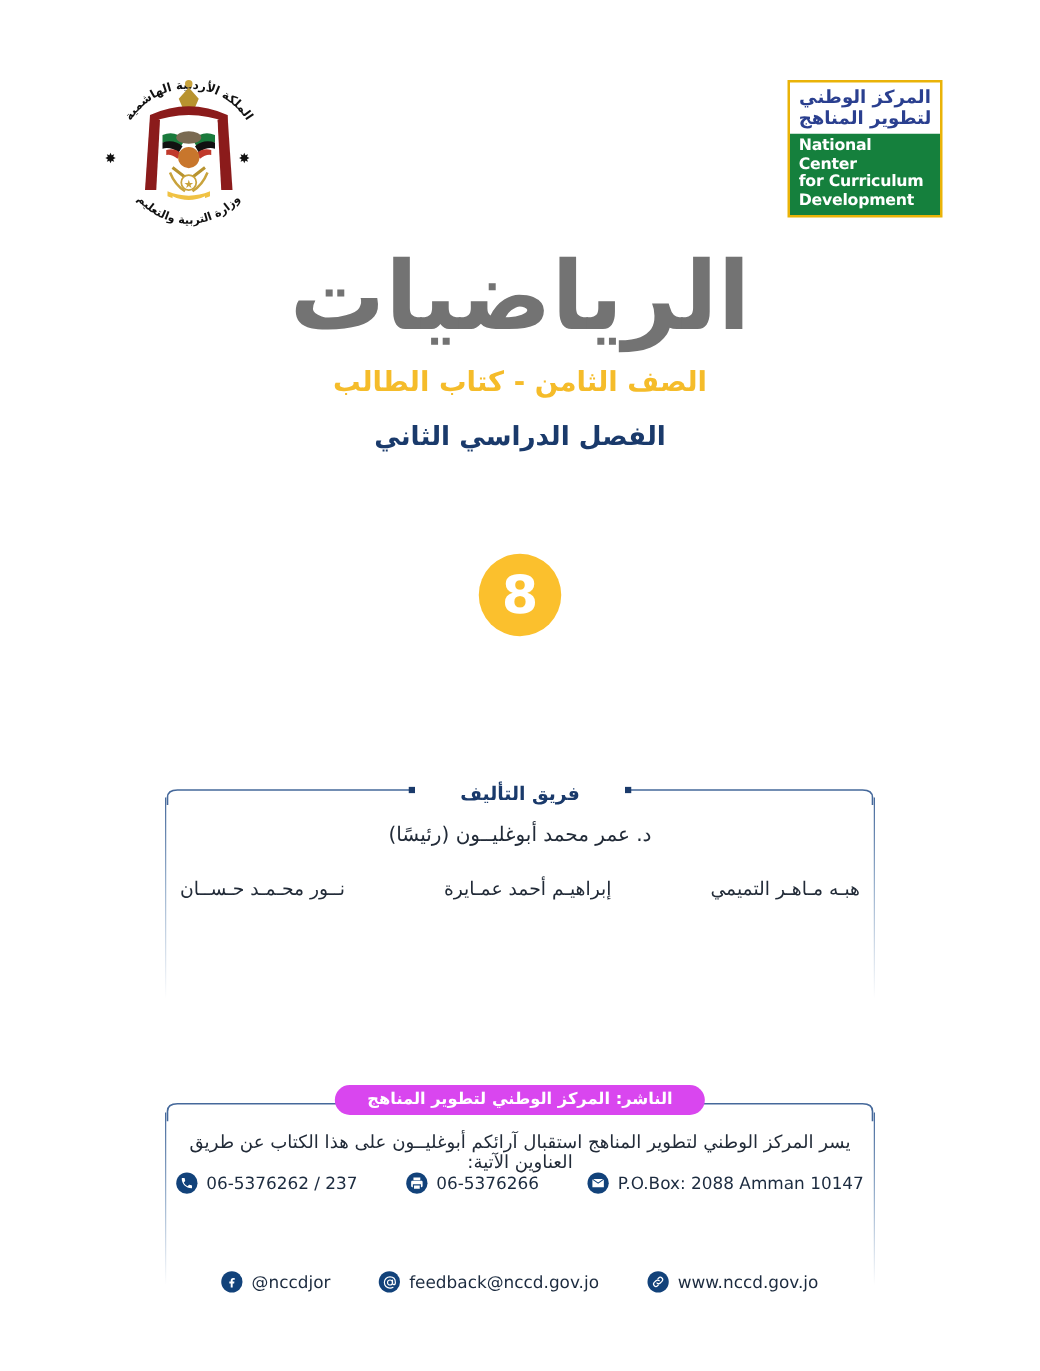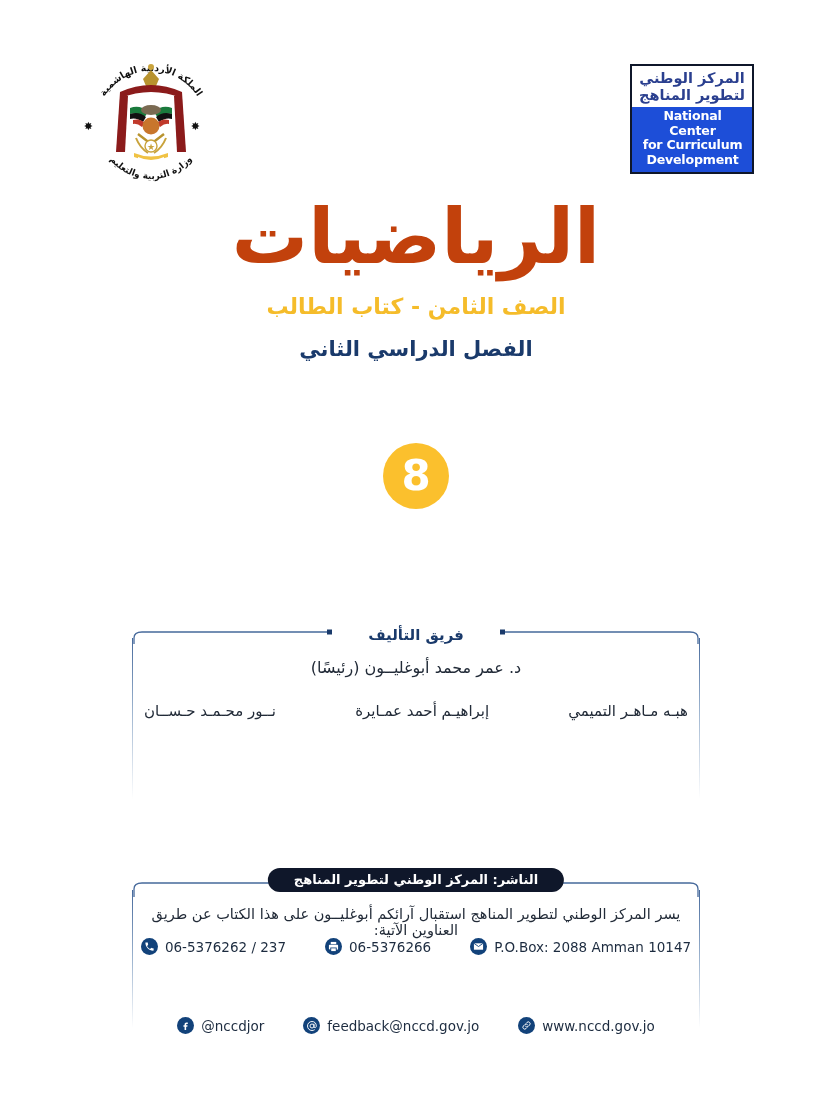--- a/index.html
+++ b/index.html
@@ -40,62 +40,62 @@
     height: 132px;
   }
   .emblem svg { display: block; width: 100%; height: 100%; }
 
   
   .nccd-logo {
     position: absolute;
     right: 78px;
     top: 12px;
     width: 124px;
-    border: 2px solid #0f172a;
+    border: 2px solid #eab308;
     background: #ffffff;
     box-sizing: border-box;
   }
   .nccd-ar {
     padding: 4px 6px 3px 6px;
     text-align: center;
     direction: rtl;
   }
   .nccd-ar div {
     color: #2a3f8f;
     font-size: 14.5px;
     font-weight: bold;
     line-height: 1.18;
     letter-spacing: -0.3px;
   }
   .nccd-en {
-    background: #1d4ed8;
+    background: #15803d;
     color: #ffffff;
     direction: ltr;
-    text-align: center;
+    text-align: left;
     padding: 2px 6px 4px 7px;
   }
   .nccd-en div {
     font-size: 12.6px;
     font-weight: bold;
     line-height: 1.16;
     letter-spacing: -0.2px;
   }
 
   
   .title-block {
     position: absolute;
     top: 196px;
     left: 0;
     right: 0;
     text-align: center;
   }
   .main-title {
     font-size: 76px;
     font-weight: bold;
-    color: #c2410c;
+    color: #737373;
     line-height: 1.08;
     letter-spacing: 0px;
     margin: 0;
   }
   .subtitle-gold {
     margin-top: 16px;
     font-size: 22px;
     font-weight: bold;
     color: #f5bc2a;
     line-height: 1.2;
@@ -212,21 +212,21 @@
     background: linear-gradient(to bottom, #46699b 0%, #9db4cf 50%, rgba(255,255,255,0) 100%);
   }
   .pub-rail.r { right: 0; }
   .pub-rail.l { left: 0; }
 
   .pub-pill {
     position: absolute;
     top: 0;
     left: 50%;
     transform: translateX(-50%);
-    background: #0f172a;
+    background: #d946ef;
     color: #ffffff;
     border-radius: 13px;
     padding: 4px 26px 5px 26px;
     font-size: 13px;
     font-weight: bold;
     white-space: nowrap;
     letter-spacing: 0.2px;
   }
   .pub-note {
     position: absolute;

